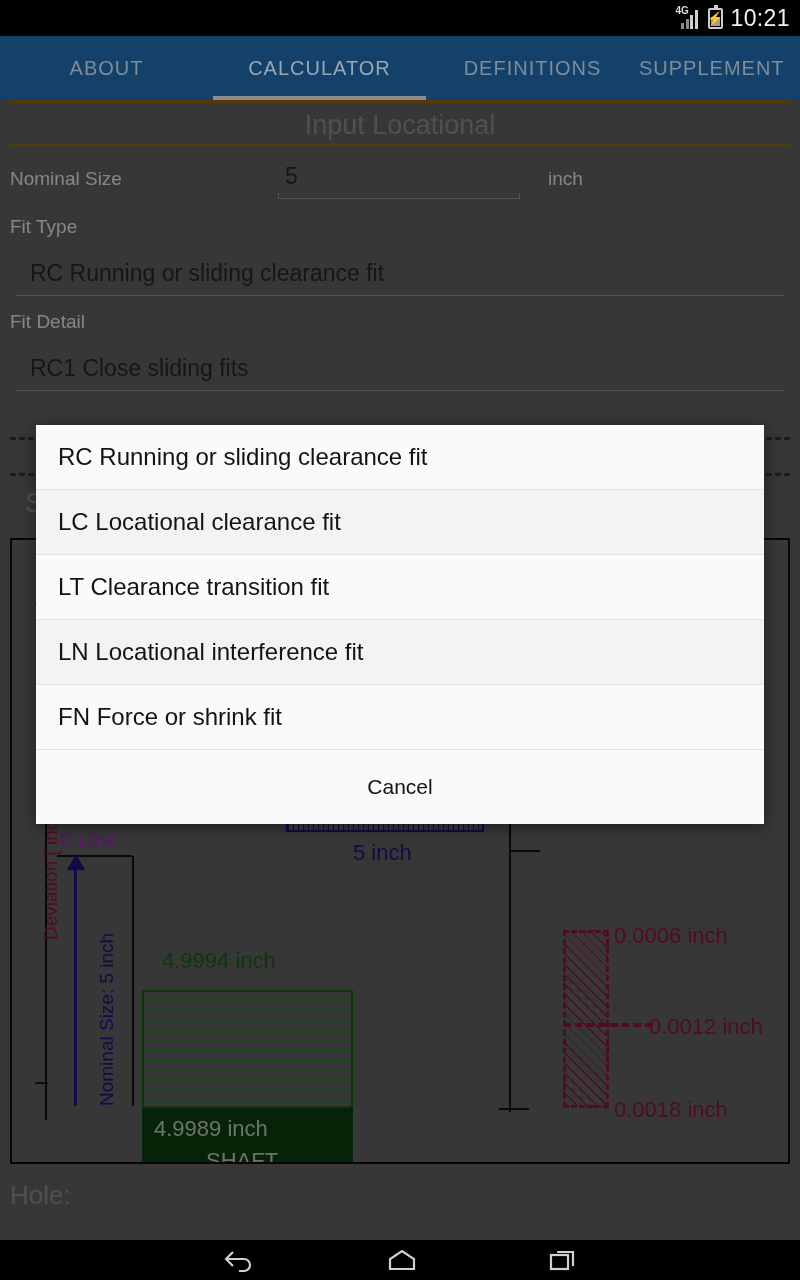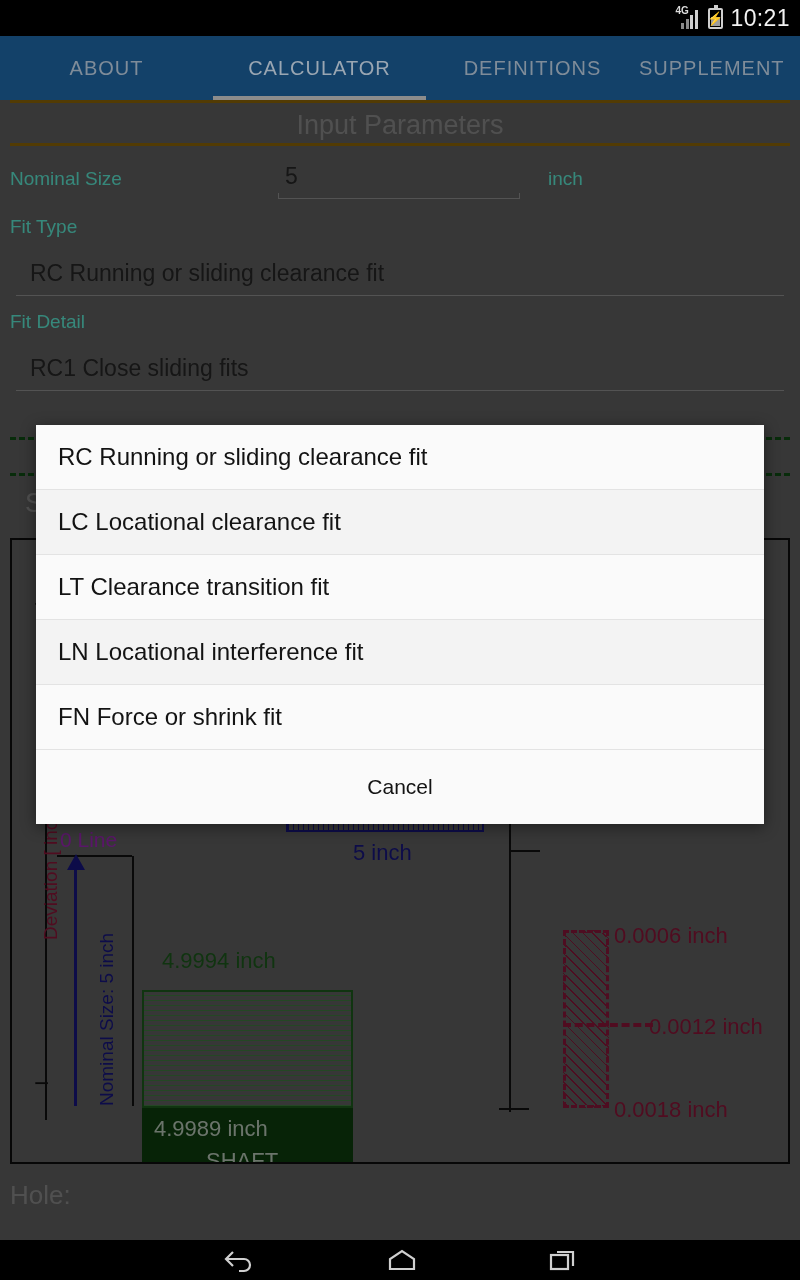--- a/index.html
+++ b/index.html
@@ -62,21 +62,21 @@
     position:absolute; left:0; top:100px; width:800px; height:1140px;
     background:#606060;
   }
   .rule{
     position:absolute; left:10px; width:780px; height:3px; background:#8d6708;
   }
   #title{
     position:absolute; left:0; top:110px; width:800px; text-align:center;
     font-size:27px; color:#8b8b8b;
   }
-  .flabel{ position:absolute; font-size:19px; color:#5eead4; }
+  .flabel{ position:absolute; font-size:19px; color:#e5e5e5; }
   .fvalue{ position:absolute; font-size:23px; color:#262626; }
   .underline{ position:absolute; height:1px; background:#909090; }
   .ucap{ position:absolute; width:1px; height:6px; background:#909090; }
 
   
   .greenline{
     position:absolute; height:0; border-top:3px dashed #0f4d14;
   }
 
   
@@ -195,21 +195,21 @@
   <div class="underline" style="left:16px; top:290px; width:768px;"></div>
 
   <div class="greenline" style="left:10px; top:337px; width:780px;"></div>
   <div class="greenline" style="left:10px; top:373px; width:780px;"></div>
 
   <div style="position:absolute; left:9px; top:388px; font-size:27px; color:#8b8b8b;margin-left:16px;">Sc</div>
 
   <div id="holefoot" style="top:1080px;">Hole:</div>
 </div>
 
-<div id="title">Input Parameters</div>
+<div id="title">Input Locational</div>
 
 <div id="diagram">
   <div id="diag-inner">
 
     <div class="axisline" style="left:33px; top:20px; width:2px; height:560px;"></div>
     <div class="plusminus" style="left:22px; top:48px;">+</div>
     <div class="plusminus" style="left:22px; top:528px;">−</div>
     <div class="vlabel" style="left:28px; top:400px; transform:rotate(-90deg);">Deviation [ inch ]</div>
 
     <div class="zline" style="left:45px; top:315px; width:75px;"></div>

